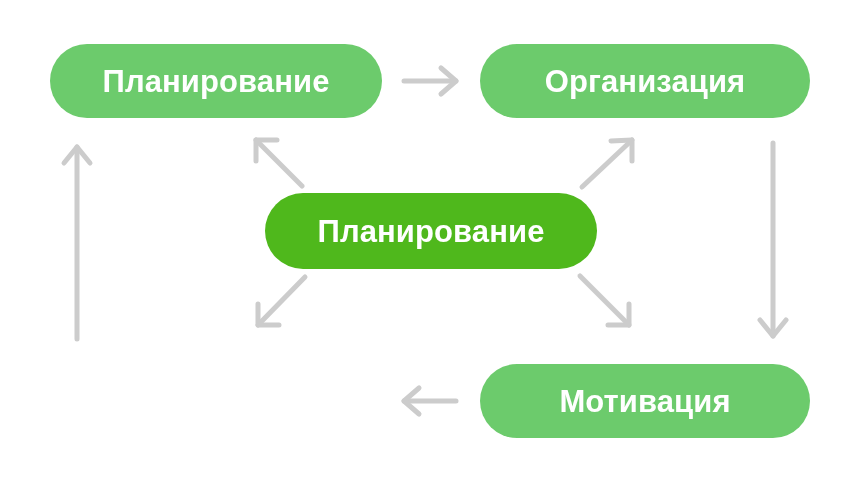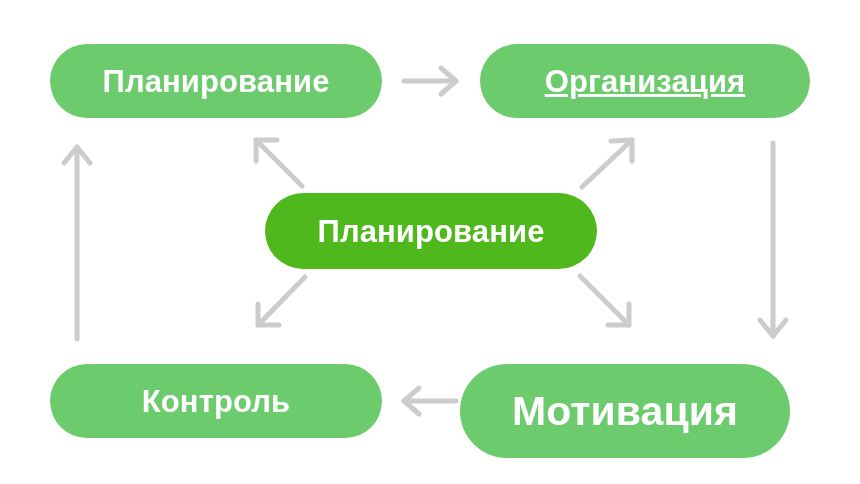--- a/index.html
+++ b/index.html
@@ -53,21 +53,20 @@
     font-size: 31px;
   }
   
   #node-organization {
     left: 480px;
     top: 44px;
     width: 330px;
     height: 74px;
     background: #6ccb6c;
     font-size: 31px;
-    text-decoration: underline;
   }
   
   #node-coordination {
     left: 265px;
     top: 193px;
     width: 332px;
     height: 76px;
     background: #4fb81c;
     font-size: 31px;
   }
@@ -75,26 +74,26 @@
   #node-control {
     left: 50px;
     top: 364px;
     width: 332px;
     height: 74px;
     background: #6ccb6c;
     font-size: 31px;
   }
   
   #node-motivation {
-    left: 460px;
+    left: 480px;
     top: 364px;
     width: 330px;
-    height: 94px;
+    height: 74px;
     background: #6ccb6c;
-    font-size: 41px;
+    font-size: 31px;
   }
 </style>
 </head>
 <body>
 
 <div id="diagram-canvas">
 
   <svg id="arrow-layer" viewBox="0 0 860 484">
     <g fill="none" stroke="#cccccc" stroke-width="5" stroke-linecap="round" stroke-linejoin="round">
 
@@ -146,21 +145,18 @@
   </div>
 
   <div class="node" id="node-organization">
     <span class="node-label">Организация</span>
   </div>
 
   <div class="node" id="node-coordination">
     <span class="node-label">Планирование</span>
   </div>
 
-  <div class="node" id="node-control">
-    <span class="node-label">Контроль</span>
-  </div>
 
   <div class="node" id="node-motivation">
     <span class="node-label">Мотивация</span>
   </div>
 
 </div>
 
 </body></html>

